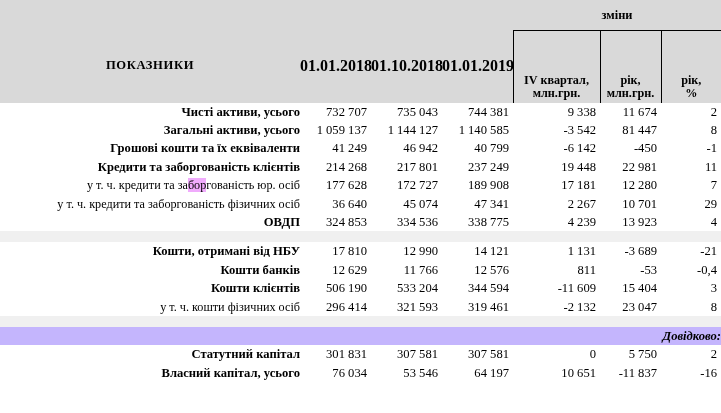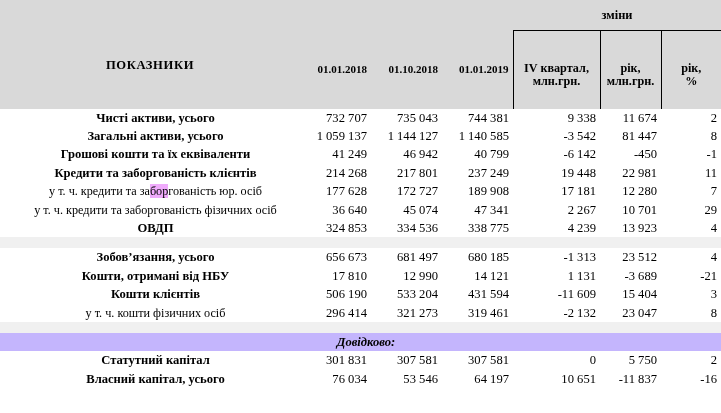--- a/index.html
+++ b/index.html
@@ -48,63 +48,63 @@
   }
 
   .hdr-blank { height: 26px; }
 
   th.h-indicators {
     text-align: center;
     vertical-align: middle;
     height: 70px;
     letter-spacing: 0.6px;
     font-size: 12.6px;
-    padding-bottom: 8px;
+    padding-bottom: 2px;
   }
 
   th.h-date {
     text-align: right;
     vertical-align: middle;
     height: 70px;
     padding-right: 4px;
     padding-bottom: 2px;
     white-space: nowrap;
-    font-size: 11px;
+    font-size: 16px;
   }
 
   th.h-changes-top {
     text-align: center;
     vertical-align: middle;
     height: 30px;
     border-bottom: 1.3px solid #000;
     font-size: 12.4px;
   }
 
   th.h-sub {
     text-align: center;
     vertical-align: bottom;
     height: 40px;
     line-height: 1.08;
-    padding-bottom: 20px;
+    padding-bottom: 2px;
     font-size: 12.2px;
     margin-left: 46px;
   }
   th.h-sub.div-l { border-left: 1.2px solid #000; }
   th.h-sub .l2 { display: block; }
 
   
   tbody td {
     padding: 0;
     height: 18.4px;
     line-height: 18.4px;
     white-space: nowrap;
     font-size: 12.6px;
   }
 
-  td.lbl        { text-align: center; padding-left: 11px; }
+  td.lbl        { text-align: right; padding-left: 11px; }
   td.lbl.bold   { font-weight: bold; }
   td.lbl.sub    { font-weight: normal; font-size: 12.2px; }
   td.lbl.note   { font-weight: bold; font-style: italic; }
 
   td.num {
     text-align: right;
     padding-right: 4px;
     font-variant-numeric: tabular-nums;
   }
 
@@ -223,50 +223,50 @@
           <td class="num">334 536</td>
           <td class="num">338 775</td>
           <td class="num">4 239</td>
           <td class="num">13 923</td>
           <td class="num">4</td>
         </tr>
         <tr class="spacer">
           <td colspan="7"></td>
         </tr>
         <tr>
-          <td class="lbl bold">Зобов’язання, усього</td>
-          <td class="num">656 673</td>
-          <td class="num">681 497</td>
-          <td class="num">680 185</td>
-          <td class="num">-1 313</td>
-          <td class="num">23 512</td>
-          <td class="num">4</td>
-        </tr>
-        <tr>
           <td class="lbl bold">Кошти, отримані від НБУ</td>
           <td class="num">17 810</td>
           <td class="num">12 990</td>
           <td class="num">14 121</td>
           <td class="num">1 131</td>
           <td class="num">-3 689</td>
           <td class="num">-21</td>
         </tr>
         <tr>
+          <td class="lbl bold">Кошти банків</td>
+          <td class="num">12 629</td>
+          <td class="num">11 766</td>
+          <td class="num">12 576</td>
+          <td class="num">811</td>
+          <td class="num">-53</td>
+          <td class="num">-0,4</td>
+        </tr>
+        <tr>
           <td class="lbl bold">Кошти клієнтів</td>
           <td class="num">506 190</td>
           <td class="num">533 204</td>
-          <td class="num">431 594</td>
+          <td class="num">344 594</td>
           <td class="num">-11 609</td>
           <td class="num">15 404</td>
           <td class="num">3</td>
         </tr>
         <tr>
           <td class="lbl sub">у т. ч. кошти фізичних осіб</td>
           <td class="num">296 414</td>
-          <td class="num">321 273</td>
+          <td class="num">321 593</td>
           <td class="num">319 461</td>
           <td class="num">-2 132</td>
           <td class="num">23 047</td>
           <td class="num">8</td>
         </tr>
         <tr class="spacer">
           <td colspan="7"></td>
         </tr>
         <tr class="note-row">
           <td class="lbl note" colspan="7">Довідково:</td>

